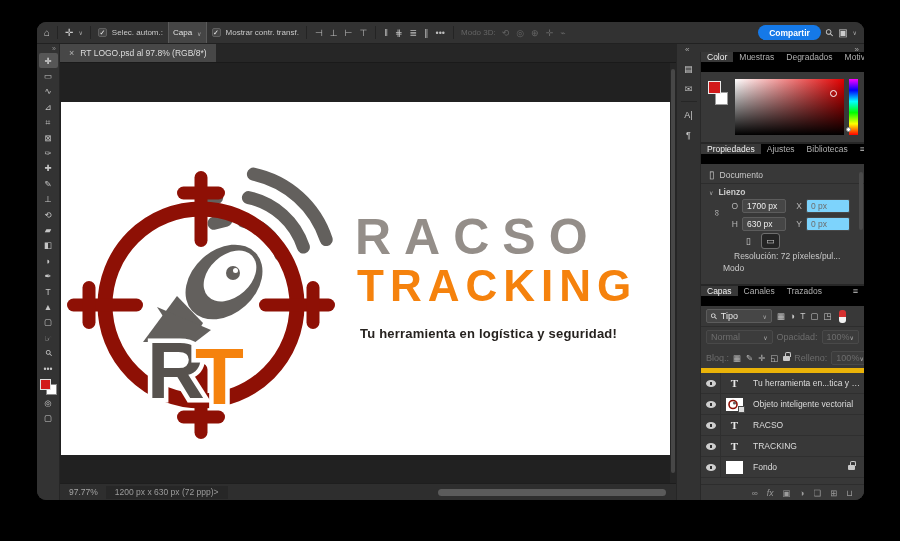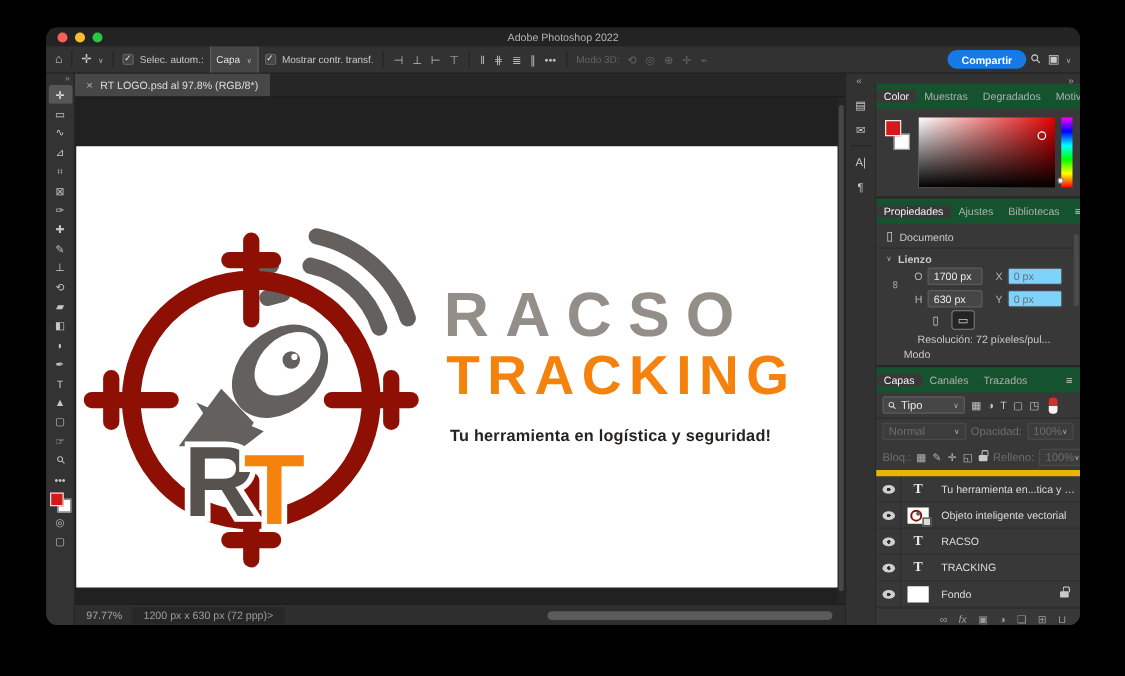--- a/index.html
+++ b/index.html
@@ -52,21 +52,21 @@
 .art-tag{position:absolute;left:299px;top:224px;font-size:13px;font-weight:bold;letter-spacing:.2px}
 
 .dock{width:188px;display:flex;position:relative;background:#323232;border-left:1px solid #262626;padding-top:8px;flex:0 0 auto}
 .collL{position:absolute;left:8px;top:1px;font-size:8px;color:#a8a8a8}
 .collR{position:absolute;right:5px;top:1px;font-size:8px;color:#a8a8a8}
 .dockstrip{width:24px;display:flex;flex-direction:column;align-items:center;gap:5px;padding-top:9px;border-right:1px solid #292929;flex:0 0 auto}
 .pico{width:18px;height:15px;display:flex;align-items:center;justify-content:center;color:#c9c9c9;font-size:9px}
 .sdiv{width:16px;height:1px;background:#262626}
 .panels{flex:1;display:flex;flex-direction:column;min-width:0}
 .panel{display:flex;flex-direction:column;background:#383838;border-bottom:2px solid #272727}
-.ptabs{height:20px;background:#14532d;display:flex;align-items:center;font-size:8.5px;color:#b0b0b0}
+.ptabs{height:20px;background:#000000;display:flex;align-items:flex-start;font-size:8.5px;color:#b0b0b0}
 .ptab{padding:0 6px;display:flex;align-items:center}
 .ptab.on{background:#383838;color:#f2f2f2}
 .pmenu{margin-left:auto;padding:0 6px;display:flex;align-items:center;color:#c9c9c9;font-size:9px}
 
 .colorbody{display:flex;gap:5px;padding:7px 6px;height:70px}
 .cswatches{position:relative;width:23px;flex:0 0 auto}
 .cfg{position:absolute;left:1px;top:2px;width:13px;height:13px;border:1px solid #ececec;z-index:2}
 .cbg{position:absolute;left:8px;top:13px;width:13px;height:13px;background:#fff;border:1px solid #9a9a9a}
 .satsq{flex:1;position:relative;background:linear-gradient(to top,#000,rgba(0,0,0,0)),linear-gradient(to right,#fff,#e20000)}
 .satcur{position:absolute;right:7px;top:11px;width:7px;height:7px;border:1.5px solid #fff;border-radius:50%}
@@ -106,28 +106,20 @@
 .pad{width:7px;height:5px;background:#c9c9c9;border-radius:1px;position:relative;display:inline-block}
 .pad::before{content:"";position:absolute;left:1.5px;top:-3.5px;width:4px;height:4px;border:1px solid #c9c9c9;border-bottom:none;border-radius:2px 2px 0 0}
 .lpad{margin-right:9px}
 .lbottom{height:16px;border-top:1px solid #2d2d2d;display:flex;align-items:center;justify-content:flex-end;gap:9px;padding:0 11px;color:#9b9b9b;font-size:8.5px;margin-top:auto}
 </style>
 </head>
 <body>
 
 <div class="window">
 
-  <div class="titlebar">
-    <div class="lights">
-      <span class="light l-close"></span>
-      <span class="light l-min"></span>
-      <span class="light l-max"></span>
-    </div>
-    <div class="wtitle">Adobe Photoshop 2022</div>
-  </div>
 
   <div class="optbar">
     <span class="icg">⌂</span>
     <span class="vdiv"></span>
     <span class="icg">✛</span>
     <span class="chev">∨</span>
     <span class="vdiv"></span>
     <span class="cb">✓</span>
     <span>Selec. autom.:</span>
     <span class="dd">

